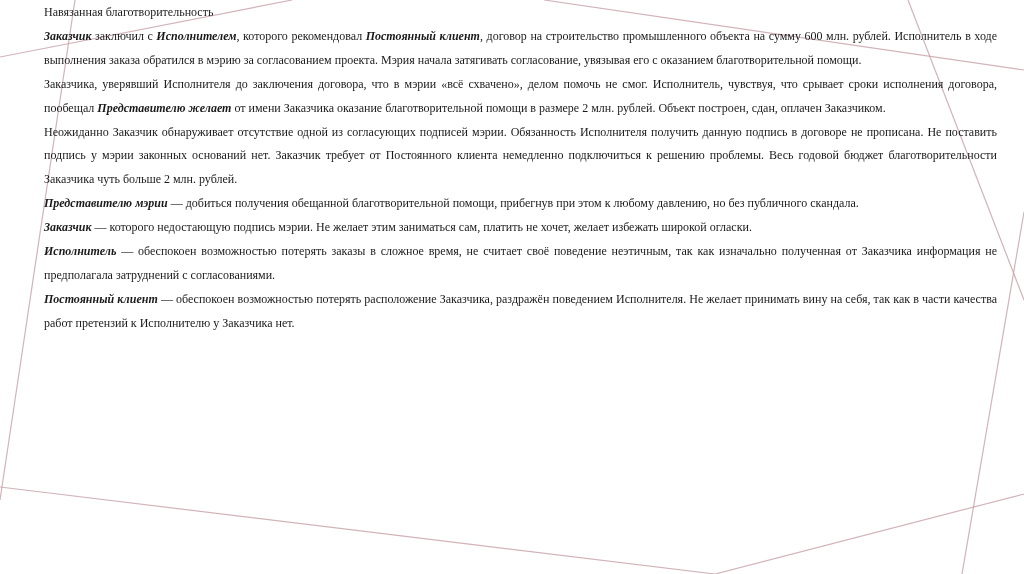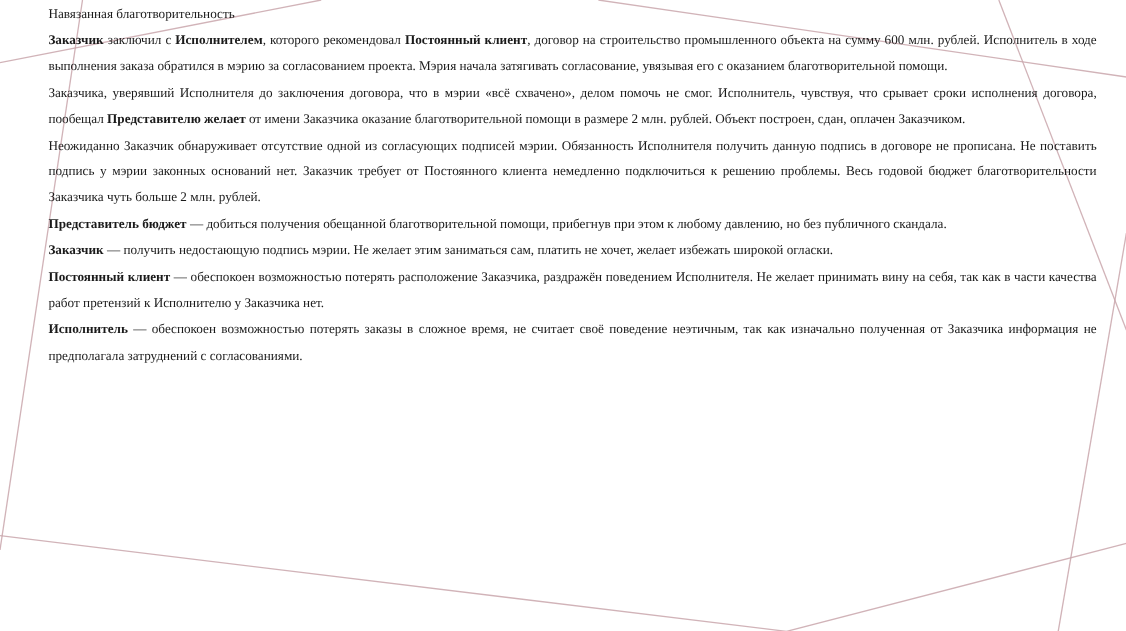--- a/index.html
+++ b/index.html
@@ -41,20 +41,21 @@
   .para {
     margin: 0;
     padding: 0;
     text-align: justify;
   }
   .para.title, .para.roles {
     text-align: left;
   }
   .b {
     font-weight: bold;
+    font-style: italic;
   }
   .accent {
     color: var(--accent, #4b5a82);
   }
 </style>
 </head>
 <body>
 
 <div class="slide">
   <svg class="bg-lines" viewBox="0 0 1024 574" xmlns="http://www.w3.org/2000/svg" aria-hidden="true">
@@ -65,18 +66,18 @@
     <line x1="1024" y1="212" x2="962" y2="574"></line>
     <line x1="0" y1="487" x2="715" y2="574"></line>
     <line x1="715" y1="574" x2="1024" y2="494"></line>
   </svg>
 
   <div class="content" id="doc">
       <p class="para title"><span>Навязанная благотворительность</span></p>
       <p class="para body"><span class="b">Заказчик</span><span> заключил с </span><span class="b">Исполнителем</span><span>, которого рекомендовал </span><span class="b">Постоянный клиент</span><span>, договор на строительство промышленного объекта на сумму 600 млн. рублей. Исполнитель в ходе выполнения заказа обратился в мэрию за согласованием проекта. Мэрия начала затягивать согласование, увязывая его с оказанием благотворительной помощи.</span></p>
       <p class="para body"><span>Заказчика, уверявший Исполнителя до заключения договора, что в мэрии «всё схвачено», делом помочь не смог. Исполнитель, чувствуя, что срывает сроки исполнения договора, пообещал </span><span class="b">Представителю желает</span><span> от имени Заказчика оказание благотворительной помощи в размере 2 млн. рублей. Объект построен, сдан, оплачен Заказчиком.</span></p>
       <p class="para body"><span>Неожиданно Заказчик обнаруживает отсутствие одной из согласующих подписей мэрии. Обязанность Исполнителя получить данную подпись в договоре не прописана. Не поставить подпись у мэрии законных оснований нет. Заказчик требует от Постоянного клиента немедленно подключиться к решению проблемы. Весь годовой бюджет благотворительности Заказчика чуть больше 2 млн. рублей.</span></p>
-      <p class="para body"><span class="b">Представитель бюджет</span><span> — добиться получения обещанной благотворительной помощи, прибегнув при этом к любому давлению, но без публичного скандала.</span></p>
-      <p class="para body"><span class="b">Заказчик</span><span> — получить недостающую подпись мэрии. Не желает этим заниматься сам, платить не хочет, желает избежать широкой огласки.</span></p>
+      <p class="para body"><span class="b">Представителю мэрии</span><span> — добиться получения обещанной благотворительной помощи, прибегнув при этом к любому давлению, но без публичного скандала.</span></p>
+      <p class="para body"><span class="b">Заказчик</span><span> — которого недостающую подпись мэрии. Не желает этим заниматься сам, платить не хочет, желает избежать широкой огласки.</span></p>
+      <p class="para body"><span class="b">Исполнитель</span><span> — обеспокоен возможностью потерять заказы в сложное время, не считает своё поведение неэтичным, так как изначально полученная от Заказчика информация не предполагала затруднений с согласованиями.</span></p>
       <p class="para body"><span class="b">Постоянный клиент</span><span> — обеспокоен возможностью потерять расположение Заказчика, раздражён поведением Исполнителя. Не желает принимать вину на себя, так как в части качества работ претензий к Исполнителю у Заказчика нет.</span></p>
-      <p class="para body"><span class="b">Исполнитель</span><span> — обеспокоен возможностью потерять заказы в сложное время, не считает своё поведение неэтичным, так как изначально полученная от Заказчика информация не предполагала затруднений с согласованиями.</span></p>
     </div>
 </div>
 
 </body></html>

